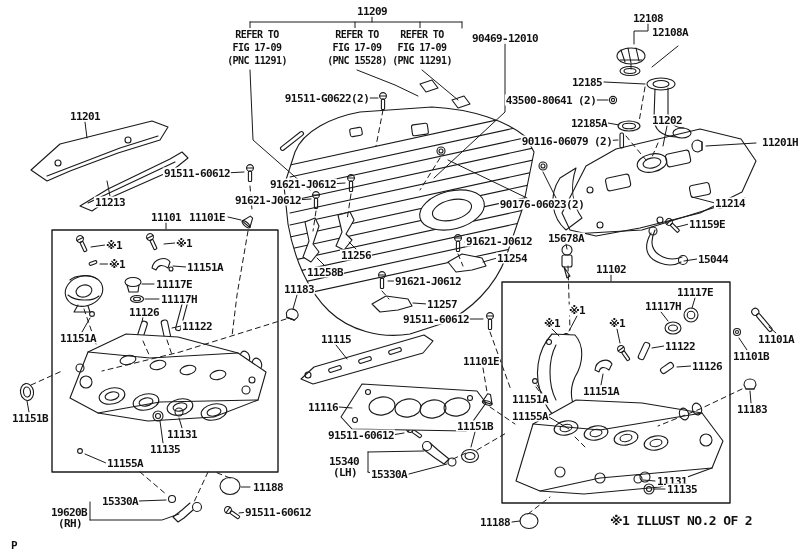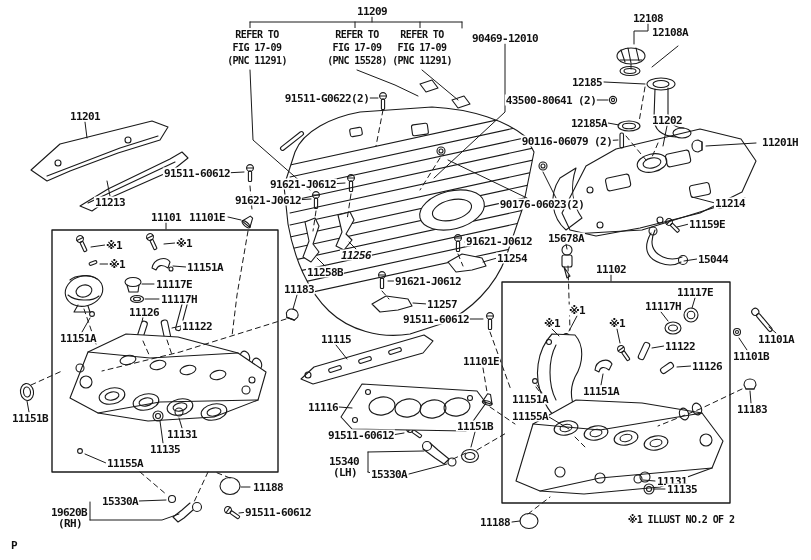--- a/index.html
+++ b/index.html
@@ -1,21 +1,21 @@
 <!DOCTYPE html>
 <html><head>
 <meta charset="utf-8">
 <style>
   html,body{margin:0;padding:0;background:#fff}
   .stage{position:relative;width:801px;height:560px;background:#fff;overflow:hidden;
          font-family:"DejaVu Sans Mono","DejaVu Sans",monospace;color:#111}
   .art{position:absolute;left:0;top:0}
   .lbl{position:absolute;transform:translate(-50%,-50%);font-weight:bold;font-size:11px;
        letter-spacing:-0.6px;line-height:1;white-space:nowrap;background:#fff;padding:0 1px}
-  .lbl.sm{font-size:10px}
+  .lbl.sm{font-size:13px}
   .refer{position:absolute;transform:translateX(-50%);font-weight:bold;font-size:10px;
          letter-spacing:-0.6px;line-height:13px;text-align:center;white-space:nowrap;background:#fff}
 </style>
 </head>
 <body>
 
 <div class="stage">
 
   <svg class="art" width="811" height="560" viewBox="0 0 811 560">
     <defs>
@@ -326,21 +326,21 @@
       <div class="lbl" style="left: 780px; top: 142px;">11201H</div>
       <div class="lbl" style="left: 327px; top: 98px;">91511-G0622(2)</div>
       <div class="lbl" style="left: 85px; top: 116px;">11201</div>
       <div class="lbl" style="left: 110px; top: 202px;">11213</div>
       <div class="lbl" style="left: 197px; top: 173px;">91511-60612</div>
       <div class="lbl" style="left: 303px; top: 184px;">91621-J0612</div>
       <div class="lbl" style="left: 268px; top: 200px;">91621-J0612</div>
       <div class="lbl" style="left: 166px; top: 217px;">11101</div>
       <div class="lbl" style="left: 207px; top: 217px;">11101E</div>
       <div class="lbl" style="left: 542px; top: 204px;">90176-06023(2)</div>
-      <div class="lbl" style="left: 356px; top: 255px; font-style: italic;">11256</div>
+      <div class="lbl" style="left: 356px; top: 255px;">11256</div>
       <div class="lbl" style="left: 325px; top: 272px;">11258B</div>
       <div class="lbl" style="left: 499px; top: 241px;">91621-J0612</div>
       <div class="lbl" style="left: 512px; top: 258px;">11254</div>
       <div class="lbl" style="left: 428px; top: 281px;">91621-J0612</div>
       <div class="lbl" style="left: 442px; top: 304px;">11257</div>
       <div class="lbl" style="left: 436px; top: 319px;">91511-60612</div>
       <div class="lbl" style="left: 299px; top: 289px;">11183</div>
       <div class="lbl" style="left: 336px; top: 339px;">11115</div>
       <div class="lbl" style="left: 566px; top: 238px;">15678A</div>
       <div class="lbl" style="left: 611px; top: 269px;">11102</div>

